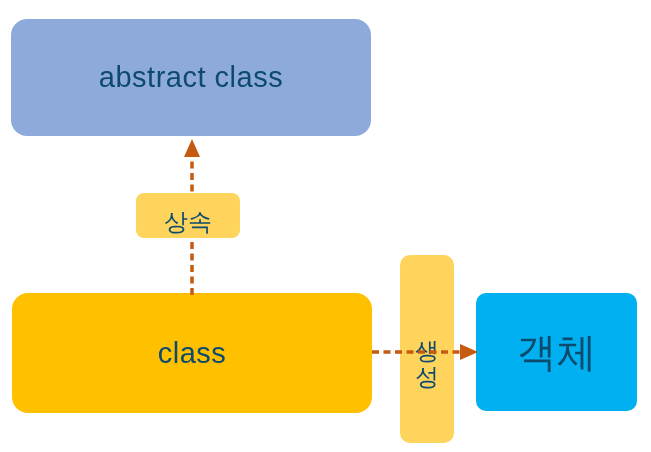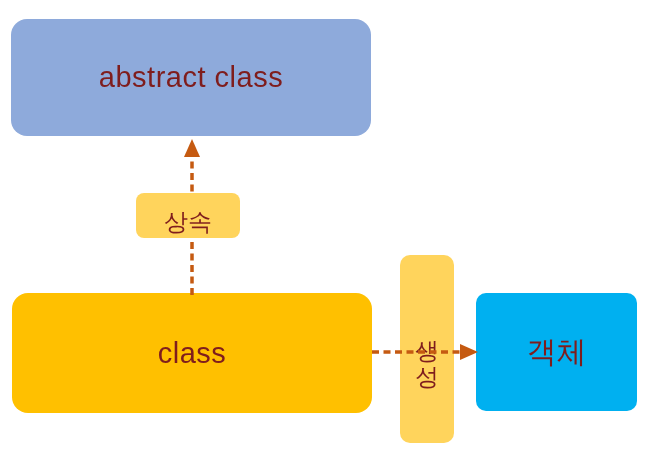--- a/index.html
+++ b/index.html
@@ -15,21 +15,21 @@
     position: relative;
     width: 651px;
     height: 452px;
     background: #FFFFFF;
   }
   .node, .edge-label {
     position: absolute;
     display: flex;
     align-items: center;
     justify-content: center;
-    color: #7f1d1d;
+    color: #0c4a6e;
     box-sizing: border-box;
     text-align: center;
   }
   .node-abstract {
     left: 11px; top: 19px;
     width: 360px; height: 117px;
     border-radius: 16px;
     font-size: 29px;
     letter-spacing: 0.5px;
   }
@@ -37,21 +37,21 @@
     left: 12px; top: 293px;
     width: 360px; height: 120px;
     border-radius: 16px;
     font-size: 29px;
     letter-spacing: 0.5px;
   }
   .node-object {
     left: 476px; top: 293px;
     width: 161px; height: 118px;
     border-radius: 10px;
-    font-size: 30px;
+    font-size: 40px;
     z-index: 2;
   }
   .label-inheritance {
     left: 136px; top: 193px;
     width: 104px; height: 45px;
     border-radius: 8px;
     font-size: 24px;
     z-index: 2;
     align-items: flex-end;
   }

